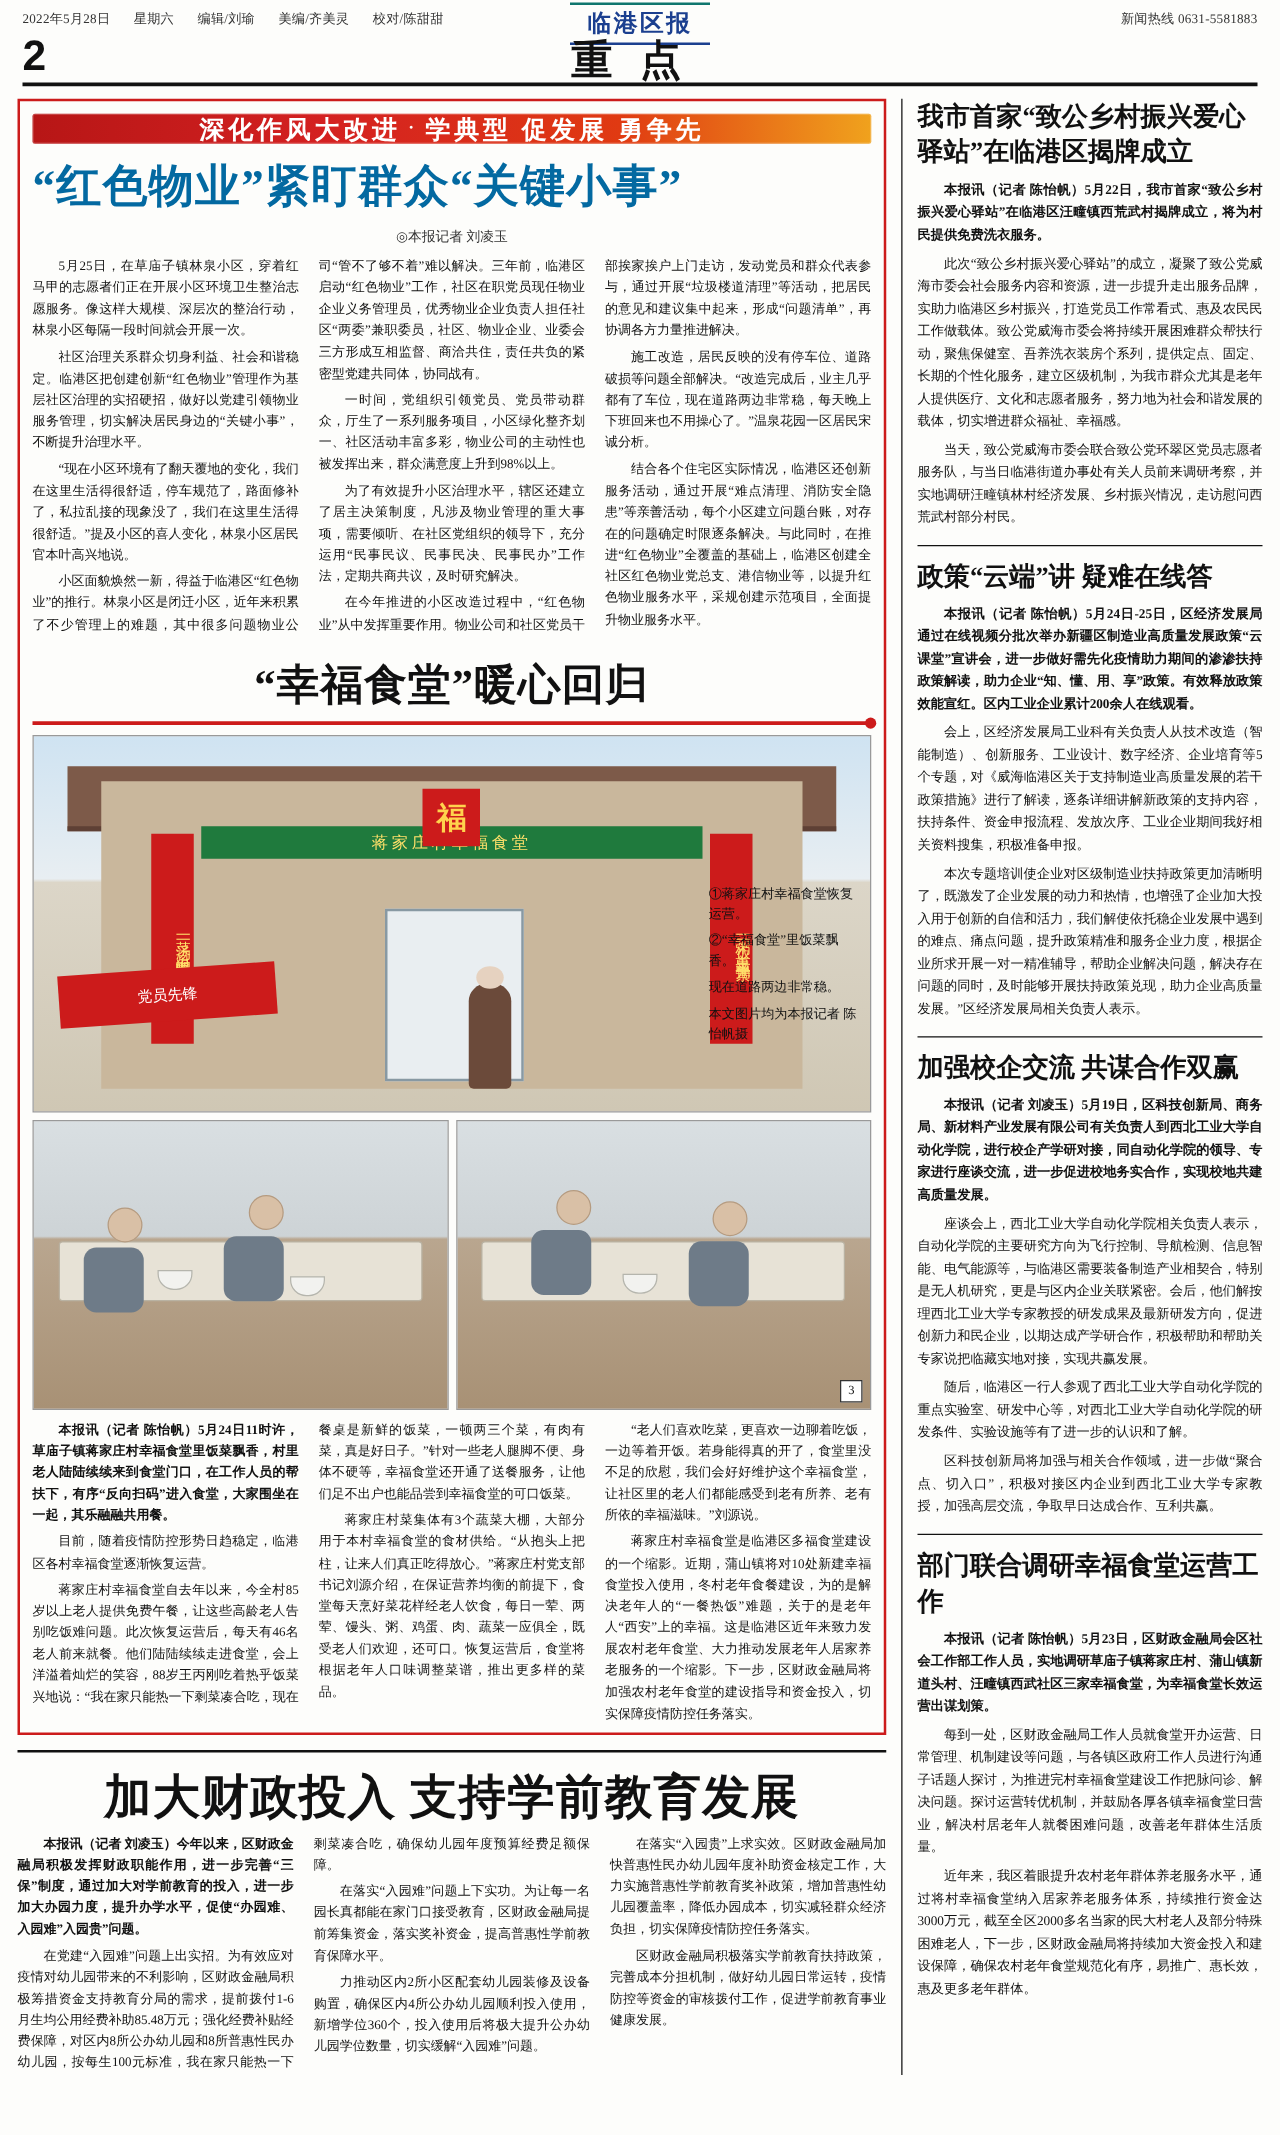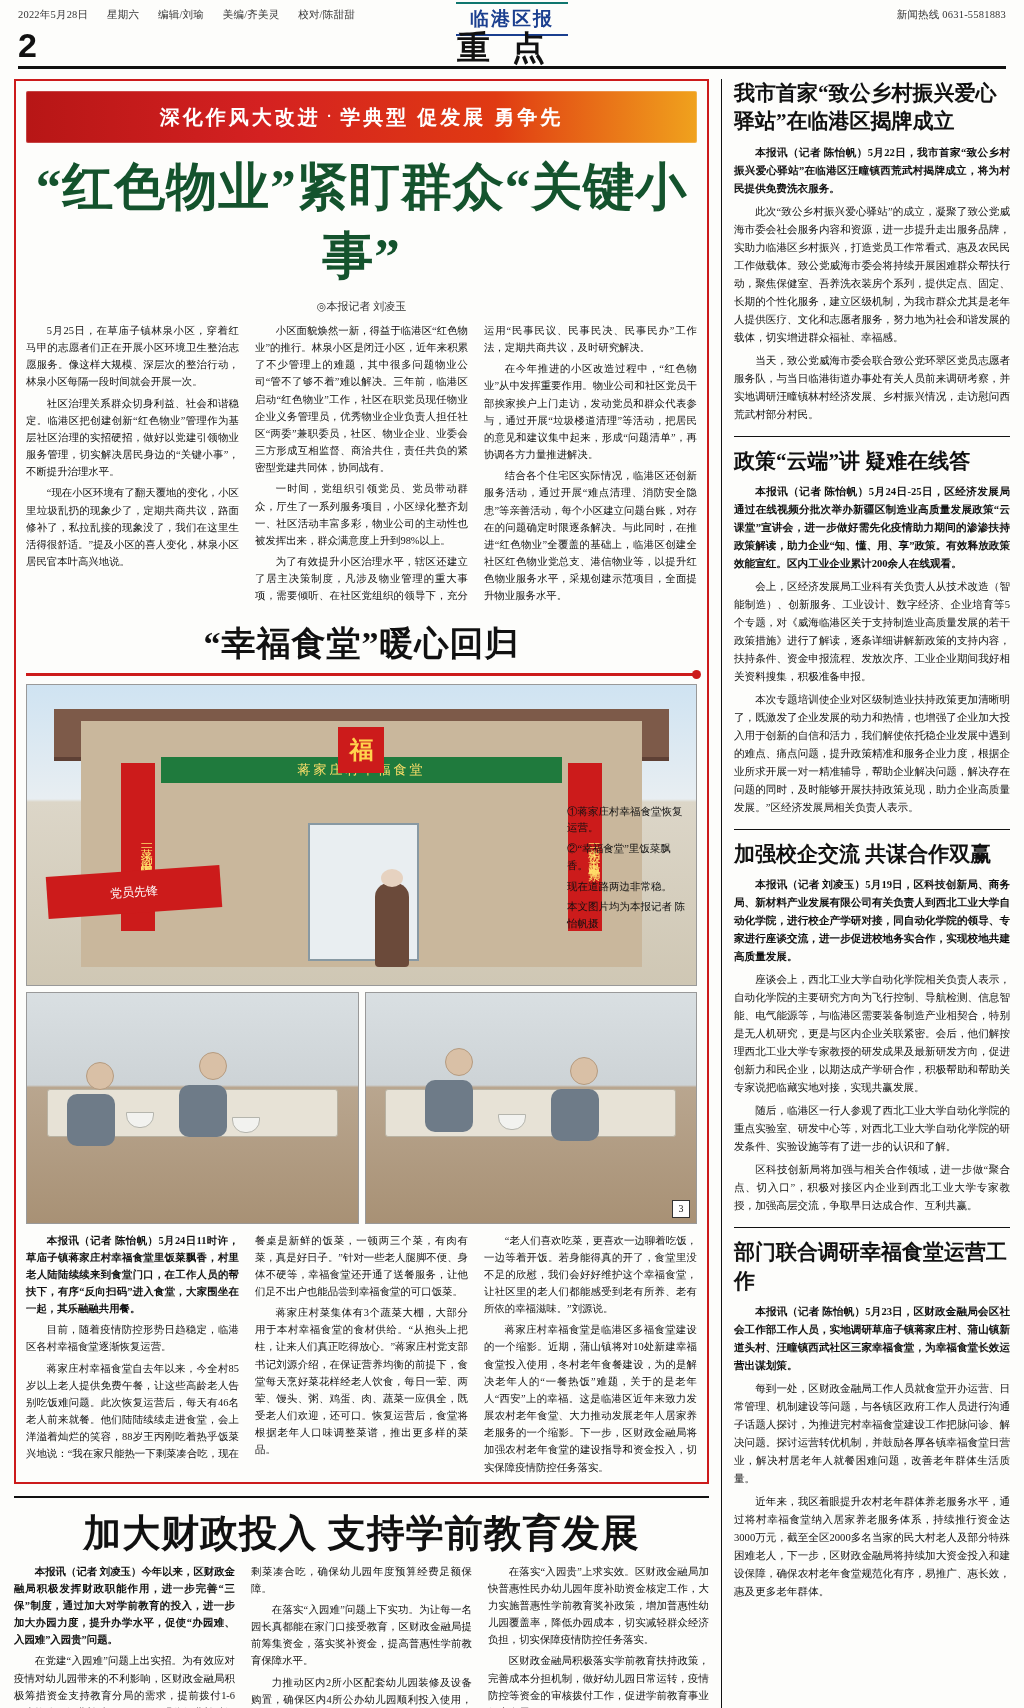--- a/index.html
+++ b/index.html
@@ -32,31 +32,31 @@
   }
 
   
   .body{display:flex;gap:12px;margin-top:10px;}
   .left{width:700px;position:relative;}
   .right{width:278px;border-left:1px solid #111;padding-left:12px;}
 
   
   .framed{border:2px solid #cc1b1b;padding:8px 10px 6px 10px;position:relative;}
   .banner{
-    height:52px;margin:2px 0 6px 0;
+    height:24px;margin:2px 0 6px 0;
     background:linear-gradient(90deg,#b71616 0%,#d42121 35%,#e03a12 70%,#f0a21d 100%);
     display:flex;align-items:center;justify-content:center;
     color:#fff;font-size:20px;font-weight:bold;letter-spacing:3px;
     box-shadow:inset 0 0 0 1px #fff3;
     border-radius:2px;
   }
   .banner .sep{margin:0 6px;font-size:14px;}
   .headline{
-    text-align:center;font-size:51px;font-weight:bold;letter-spacing:1px;
-    margin:10px 0 8px 0;color:#14532d;
+    font-size:36px;font-weight:bold;letter-spacing:1px;
+    margin:10px 0 8px 0;color:#0369a1;
   }
   .byline{text-align:center;font-size:11px;color:#333;margin-bottom:8px;}
   .cols3{column-count:3;column-gap:16px;column-rule:0;font-size:10.4px;line-height:1.65;text-align:justify;}
   .cols3 p{margin:0 0 4px 0;text-indent:2em;}
 
   .subhead{
     text-align:center;font-size:34px;font-weight:bold;margin:16px 0 6px 0;letter-spacing:1px;
   }
   .redrule{height:3px;background:#cc1b1b;margin:0 0 8px 0;position:relative;}
   .redrule:after{content:"";position:absolute;right:-4px;top:-3px;width:9px;height:9px;border-radius:50%;background:#cc1b1b;}
@@ -149,25 +149,26 @@
           <span class="sep">·</span>
           <span>学典型 促发展 勇争先</span>
         </div>
 
         <div class="headline">“红色物业”紧盯群众“关键小事”</div>
         <div class="byline">◎本报记者 刘凌玉</div>
 
         <div class="cols3">
           <p>5月25日，在草庙子镇林泉小区，穿着红马甲的志愿者们正在开展小区环境卫生整治志愿服务。像这样大规模、深层次的整治行动，林泉小区每隔一段时间就会开展一次。</p>
           <p>社区治理关系群众切身利益、社会和谐稳定。临港区把创建创新“红色物业”管理作为基层社区治理的实招硬招，做好以党建引领物业服务管理，切实解决居民身边的“关键小事”，不断提升治理水平。</p>
-          <p>“现在小区环境有了翻天覆地的变化，小区里垃圾乱扔的现象少了，定期共商共议，路面修补了，私拉乱接的现象没了，我们在这里生活得很舒适。”提及小区的喜人变化，林泉小区居民官本叶高兴地说。</p>
+          <p>“现在小区环境有了翻天覆地的变化，我们在这里生活得很舒适，停车规范了，路面修补了，私拉乱接的现象没了，我们在这里生活得很舒适。”提及小区的喜人变化，林泉小区居民官本叶高兴地说。</p>
           <p>小区面貌焕然一新，得益于临港区“红色物业”的推行。林泉小区是闭迁小区，近年来积累了不少管理上的难题，其中很多问题物业公司“管不了够不着”难以解决。三年前，临港区启动“红色物业”工作，社区在职党员现任物业企业义务管理员，优秀物业企业负责人担任社区“两委”兼职委员，社区、物业企业、业委会三方形成互相监督、商洽共住，责任共负的紧密型党建共同体，协同战有。</p>
           <p>一时间，党组织引领党员、党员带动群众，厅生了一系列服务项目，小区绿化整齐划一、社区活动丰富多彩，物业公司的主动性也被发挥出来，群众满意度上升到98%以上。</p>
           <p>为了有效提升小区治理水平，辖区还建立了居主决策制度，凡涉及物业管理的重大事项，需要倾听、在社区党组织的领导下，充分运用“民事民议、民事民决、民事民办”工作法，定期共商共议，及时研究解决。</p>
           <p>在今年推进的小区改造过程中，“红色物业”从中发挥重要作用。物业公司和社区党员干部挨家挨户上门走访，发动党员和群众代表参与，通过开展“垃圾楼道清理”等活动，把居民的意见和建议集中起来，形成“问题清单”，再协调各方力量推进解决。</p>
+          <p>施工改造，居民反映的没有停车位、道路破损等问题全部解决。“改造完成后，业主几乎都有了车位，现在道路两边非常稳，每天晚上下班回来也不用操心了。”温泉花园一区居民宋诚分析。</p>
           <p>结合各个住宅区实际情况，临港区还创新服务活动，通过开展“难点清理、消防安全隐患”等亲善活动，每个小区建立问题台账，对存在的问题确定时限逐条解决。与此同时，在推进“红色物业”全覆盖的基础上，临港区创建全社区红色物业党总支、港信物业等，以提升红色物业服务水平，采规创建示范项目，全面提升物业服务水平。</p>
         </div>
 
         <div class="subhead">“幸福食堂”暖心回归</div>
         <div class="redrule"></div>
 
         <div class="photos">
           <div class="photo-main">
             <div class="roof"></div>
             <div class="bld"></div>

